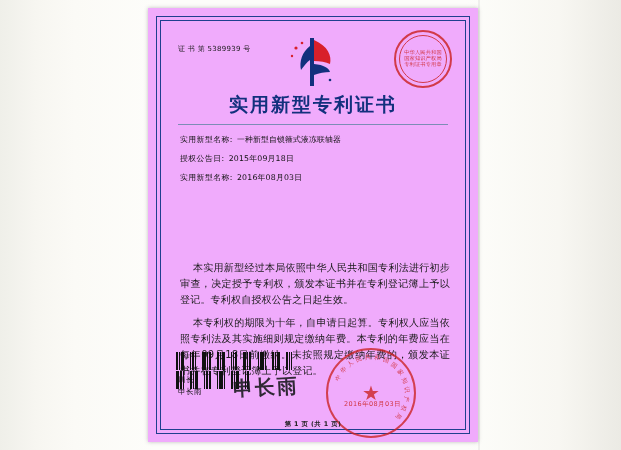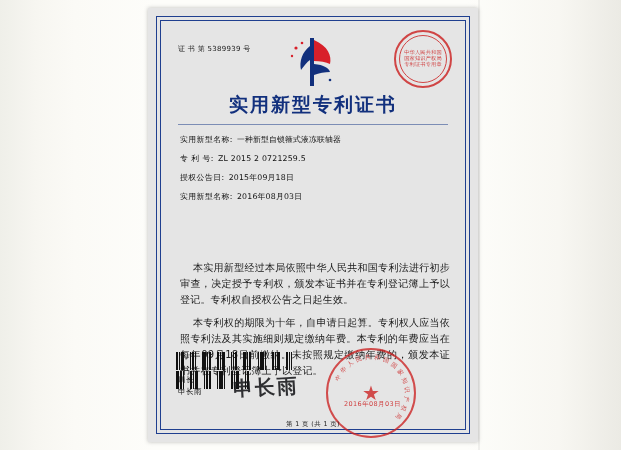--- a/index.html
+++ b/index.html
@@ -25,21 +25,21 @@
     left: 0; top: 0;
     width: 621px; height: 450px;
     background: linear-gradient(90deg, #efefe9 0%, #f7f6f1 6%, #fbfaf6 12%, #fdfdfa 25%, #fdfdfa 75%, #f8f7f2 90%, #ebeae4 100%);
   }
   .cert {
     position: absolute;
     left: 148px;
     top: 8px;
     width: 330px;
     height: 434px;
-    background: #e5e5e5;
+    background: #f0abfc;
     box-shadow: 0 0 4px rgba(0,0,0,0.25);
   }
   .border-outer {
     position: absolute;
     left: 8px; top: 8px; right: 8px; bottom: 8px;
     border: 1.6px solid #1f3f8f;
   }
   .border-inner {
     position: absolute;
     left: 12px; top: 12px; right: 12px; bottom: 12px;
@@ -234,20 +234,21 @@
   }
 
   .page-footer {
     position: absolute;
     left: 0; right: 0;
     top: 412px;
     text-align: center;
     font-size: 6.4px;
     color: #222;
     letter-spacing: 0.4px;
+    font-weight: bold;
   }
 
   .fold {
     position: absolute;
     left: 478px;
     top: 0;
     width: 2px;
     height: 450px;
     background: rgba(0,0,0,0.05);
   }
@@ -278,24 +279,20 @@
       </svg>
     </div>
 
     <div class="title">实用新型专利证书</div>
     <div class="title-underline"></div>
 
     <div class="fields">
       <div class="field-row">
         <span class="field-label">实用新型名称:</span>
         <span class="field-value">一种新型自锁箍式液冻联轴器</span>
-      </div>
-      <div class="field-row">
-        <span class="field-label">专 利 号:</span>
-        <span class="field-value">ZL 2015 2 0721259.5</span>
       </div>
       <div class="field-row">
         <span class="field-label">授权公告日:</span>
         <span class="field-value">2015年09月18日</span>
       </div>
       <div class="field-row">
         <span class="field-label">实用新型名称:</span>
         <span class="field-value">2016年08月03日</span>
       </div>
     </div>

